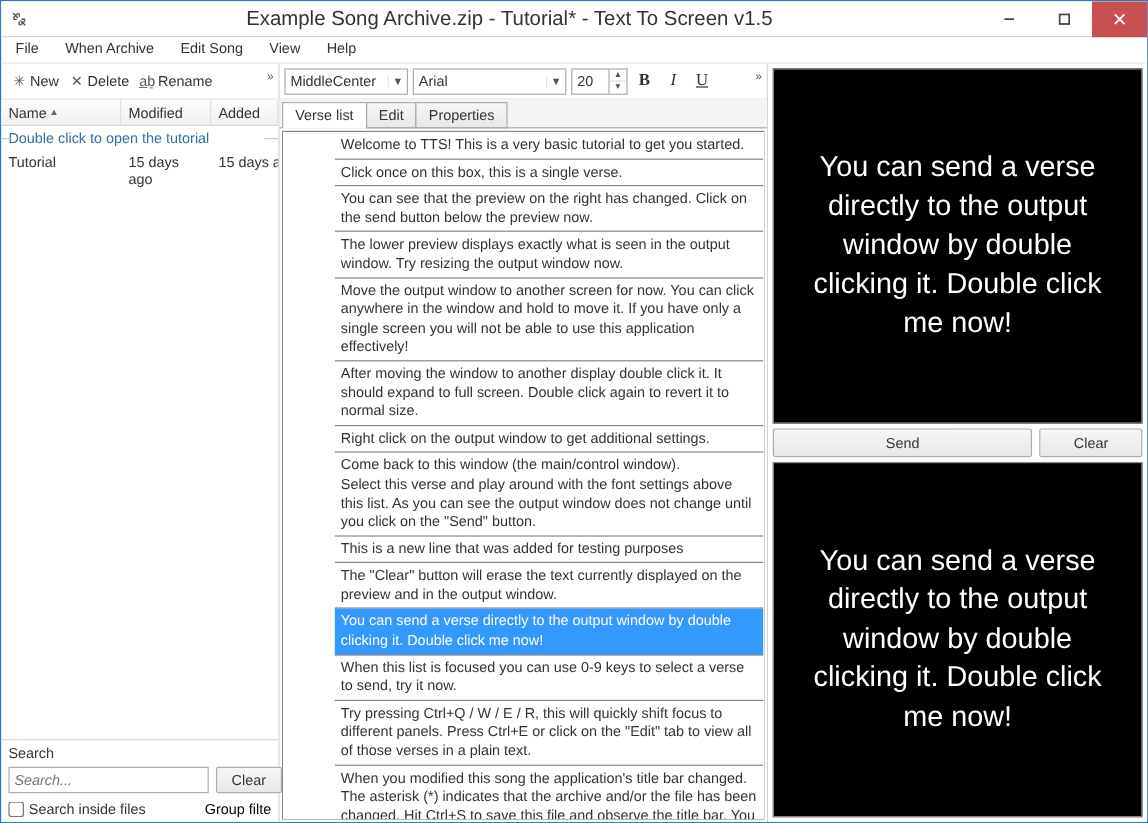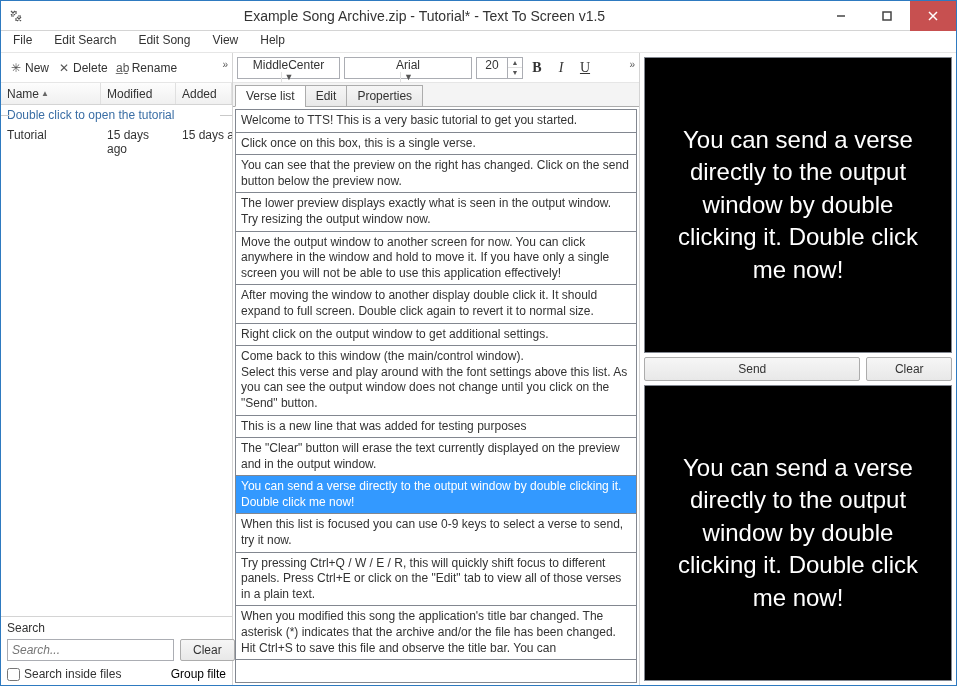--- a/index.html
+++ b/index.html
@@ -1,20 +1,20 @@
 <!DOCTYPE html>
 <html><head>
 <meta charset="utf-8">
 <style>
 * { box-sizing: border-box; margin: 0; padding: 0; font-family: "Segoe UI", Tahoma, sans-serif; font-size: 12px; }
 body { background: #fff; width: 957px; height: 686px; overflow: hidden; border: 1px solid #2e7ac0; }
 
 .titlebar { background: #fff; height: 30px; display: flex; align-items: center; border-bottom: 1px solid #d4d4d4; }
 .titlebar .icon { width: 30px; display: flex; align-items: center; justify-content: center; color: #555; }
-.titlebar .title { flex: 1; text-align: center; color: #333; font-size: 14px; }
+.titlebar .title { flex: 1; text-align: center; color: #333; font-size: 17px; }
 .titlebar .win-btns { display: flex; }
 .titlebar .win-btn { width: 46px; height: 30px; display: flex; align-items: center; justify-content: center; color: #444; cursor: pointer; }
 .titlebar .win-close { background: #c75050; color: #fff; }
 
 .menubar { height: 22px; display: flex; align-items: flex-start; padding: 0 8px; gap: 14px; border-bottom: 1px solid #e6e6e6; }
 .menubar .item { color: #333; cursor: pointer; padding: 2px 4px; }
 
 .body-row { display: flex; height: calc(686px - 30px - 22px - 2px); }
 
 .left-pane { width: 232px; border-right: 1px solid #d4d4d4; display: flex; flex-direction: column; }
@@ -45,21 +45,21 @@
 .search-sec .lbl { color: #333; margin-bottom: 4px; }
 .search-row { display: flex; gap: 6px; margin-bottom: 6px; }
 .search-inp { flex: 1; height: 22px; border: 1px solid #abadb3; padding: 2px 4px; color: #888; font-style: italic; }
 .btn { height: 22px; padding: 0 12px; background: linear-gradient(#f6f6f6,#e8e8e8); border: 1px solid #acacac; border-radius: 2px; cursor: pointer; display: flex; align-items: center; justify-content: center; color: #333; }
 .search-footer { display: flex; justify-content: space-between; align-items: center; }
 .chk { display: flex; gap: 4px; align-items: center; color: #333; cursor: pointer; }
 .chk input { width: 13px; height: 13px; }
 
 .mid-pane { width: 407px; border-right: 1px solid #d4d4d4; display: flex; flex-direction: column; }
 .mid-toolbar { height: 30px; display: flex; align-items: center; gap: 4px; padding: 0 4px; border-bottom: 1px solid #e6e6e6; position: relative; }
-.combo { display: flex; align-items: center; border: 1px solid #abadb3; background: #fff; height: 22px; flex-direction: column; }
+.combo { display: flex; align-items: center; border: 1px solid #abadb3; background: #fff; height: 22px; }
 .combo .val { padding: 0 4px; color: #333; }
 .combo .arr { width: 16px; text-align: center; border-left: 1px solid #e0e0e0; color: #555; font-size: 9px; cursor: pointer; }
 .combo-align { width: 103px; }
 .combo-align .val { flex: 1; }
 .combo-font { width: 128px; }
 .combo-font .val { flex: 1; }
 .combo-size { width: 32px; }
 .combo-size .val { flex: 1; }
 .spin { display: flex; flex-direction: column; border: 1px solid #abadb3; border-left: none; height: 22px; }
 .spin div { height: 11px; width: 14px; font-size: 7px; display: flex; align-items: center; justify-content: center; color: #555; cursor: pointer; }
@@ -67,21 +67,21 @@
 .fmt-btn { width: 20px; height: 22px; display: flex; align-items: center; justify-content: center; font-family: "Times New Roman", serif; font-size: 14px; cursor: pointer; color: #333; }
 .fmt-bold { font-weight: bold; }
 .fmt-ital { font-style: italic; }
 .fmt-under { text-decoration: underline; }
 
 .tab-row { height: 24px; display: flex; align-items: flex-end; background: #f4f4f4; border-bottom: 1px solid #acacac; padding-left: 2px; }
 .tab { padding: 3px 10px; border: 1px solid #acacac; background: linear-gradient(#f6f6f6,#e8e8e8); color: #333; cursor: pointer; margin-right: -1px; position: relative; top: 1px; }
 .tab.active { background: #fff; border-bottom: 1px solid #fff; }
 
 .verse-list { flex: 1; overflow-y: scroll; border: 1px solid #828790; margin: 2px; background: #fff; }
-.verse { padding: 3px 5px; color: #333; border-bottom: 1px solid #828790; cursor: pointer; line-height: 1.3; }
+.verse { padding: 3px 5px; color: #333; border-bottom: 1px solid #828790; cursor: pointer; line-height: 1.3; margin-left: 43px; }
 .verse.selected { background: #3399ff; color: #fff; }
 
 .right-pane { flex: 1; display: flex; flex-direction: column; padding: 4px; gap: 4px; }
 .preview { flex: 1; background: #000; color: #fff; display: flex; align-items: center; justify-content: center; text-align: center; font-family: Arial, sans-serif; font-size: 24px; padding: 18px; border: 1px solid #828790; line-height: 1.35; }
 .btn-row { display: flex; gap: 6px; }
 .btn-row .btn { flex: 1; height: 24px; }
 .btn-row .btn.send { flex: 3.2; }
 .btn-row .btn.clear { flex: 1; }
 
 ::-webkit-scrollbar { width: 16px; }
@@ -113,21 +113,21 @@
     <div class="win-btn win-close">
       <svg width="10" height="10">
           <path d="M1 1 L9 9 M9 1 L1 9" stroke="#fff" stroke-width="1.5"></path>
         </svg>
     </div>
   </div>
 </div>
 
 <div class="menubar">
   <span class="item">File</span>
-  <span class="item">Edit Search</span>
+  <span class="item">When Archive</span>
   <span class="item">Edit Song</span>
   <span class="item">View</span>
   <span class="item">Help</span>
 </div>
 
 <div class="body-row">
   <div class="left-pane">
     <div class="left-toolbar">
       <div class="tool-btn">
         <span class="ico">✳</span>

